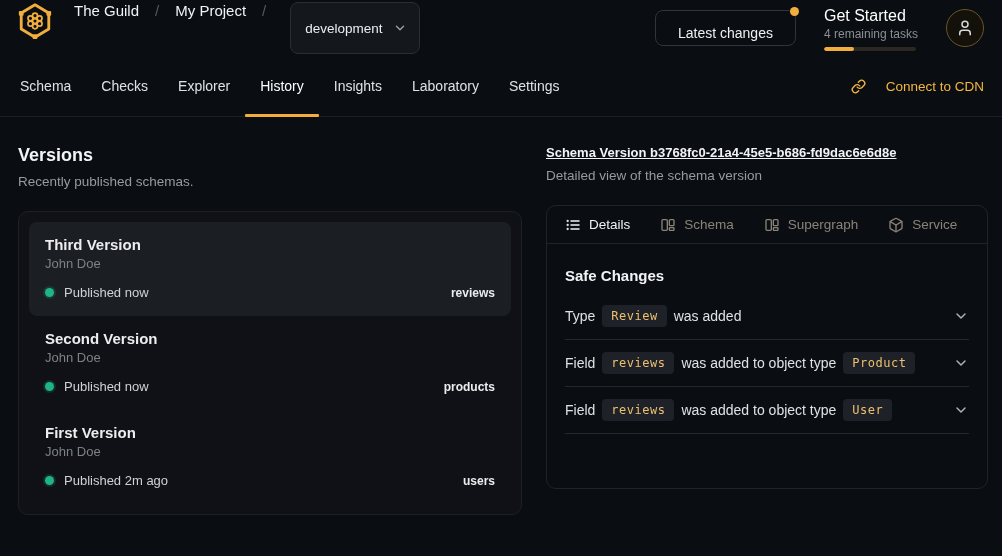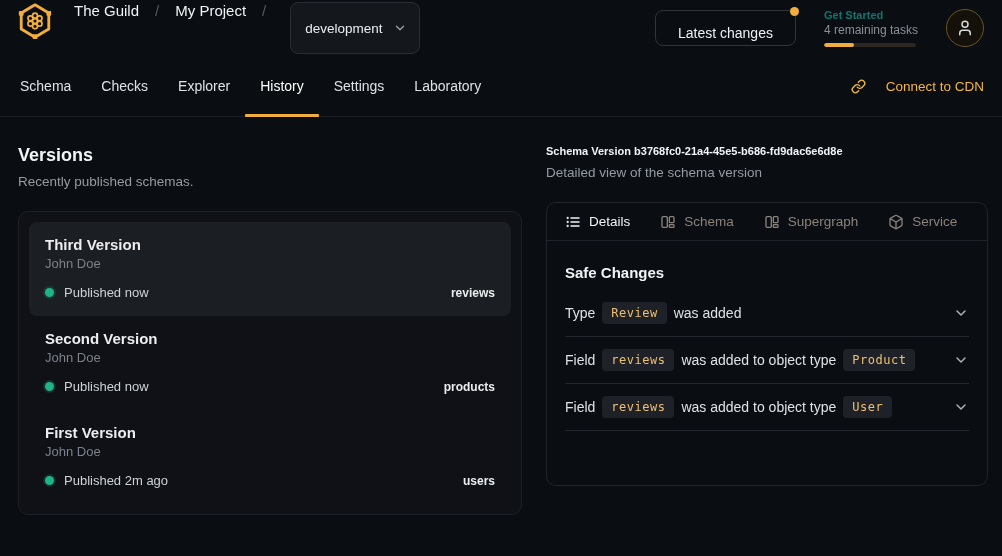--- a/index.html
+++ b/index.html
@@ -33,21 +33,21 @@
   .latest-btn {
     position:relative; background:transparent; border:1px solid #31343b;
     border-radius:8px; height:36px; padding:14px 22px; color:#eff0f2;
     font-size:14px; font-family:inherit; cursor:pointer;
   }
   .latest-dot {
     position:absolute; top:-4px; right:-4px; width:9px; height:9px;
     border-radius:50%; background:#f2ae3c;
   }
   .get-started { display:flex; flex-direction:column; min-width:92px; }
-  .gs-title { font-size:11px; font-weight:700; color:#0f766e; line-height:1.25; }
+  .gs-title { font-size:16px; font-weight:400; color:#ffffff; line-height:1.25; }
   .gs-sub { font-size:12px; color:#8b9096; margin-top:1px; }
   .gs-track {
     margin-top:6px; width:92px; height:4px; border-radius:2px; background:#2c2721;
     overflow:hidden;
   }
   .gs-fill { height:100%; background:#f2ae3c; border-radius:2px; }
   .avatar {
     width:38px; height:38px; border-radius:50%；
   }
   .avatar {
@@ -185,22 +185,23 @@
     </div>
   </div>
 </div>
 
 <div class="nav">
   <div class="nav-tabs">
     <span class="nav-tab">Schema</span>
     <span class="nav-tab">Checks</span>
     <span class="nav-tab">Explorer</span>
     <span class="nav-tab active">History</span>
+    <span class="nav-tab">Insights</span>
+    <span class="nav-tab">Laboratory</span>
     <span class="nav-tab">Settings</span>
-    <span class="nav-tab">Laboratory</span>
   </div>
   <div class="cdn-link">
     <span>
       <svg width="15" height="15" viewBox="0 0 24 24" fill="none" stroke="currentColor" stroke-width="2.2" stroke-linecap="round" stroke-linejoin="round">
           <path d="M10 13a5 5 0 0 0 7.54.54l3-3a5 5 0 0 0-7.07-7.07l-1.72 1.71"></path>
           <path d="M14 11a5 5 0 0 0-7.54-.54l-3 3a5 5 0 0 0 7.07 7.07l1.71-1.71"></path>
         </svg>
     </span>
     <span>Connect to CDN</span>
   </div>
@@ -241,21 +242,21 @@
           <span class="vi-dot"></span>
           <span class="vi-status">Published 2m ago</span>
           <span class="vi-service">users</span>
         </div>
       </div>
 
     </div>
   </div>
 
   <div class="col-right">
-    <div class="panel-title" style="font-size:11px;">Schema Version b3768fc0-21a4-45e5-b686-fd9dac6e6d8e</div>
+    <div class="panel-title" style="font-size:13px;text-decoration:underline;">Schema Version b3768fc0-21a4-45e5-b686-fd9dac6e6d8e</div>
     <div class="panel-sub">Detailed view of the schema version</div>
 
     <div class="detail-box">
       <div class="detail-tabs">
         <span class="dtab active">
           <span>
             <svg width="16" height="16" viewBox="0 0 24 24" fill="none" stroke="currentColor" stroke-width="2.2" stroke-linecap="round">
                 <line x1="9" y1="6" x2="21" y2="6"></line>
                 <line x1="9" y1="12" x2="21" y2="12"></line>
                 <line x1="9" y1="18" x2="21" y2="18"></line>

